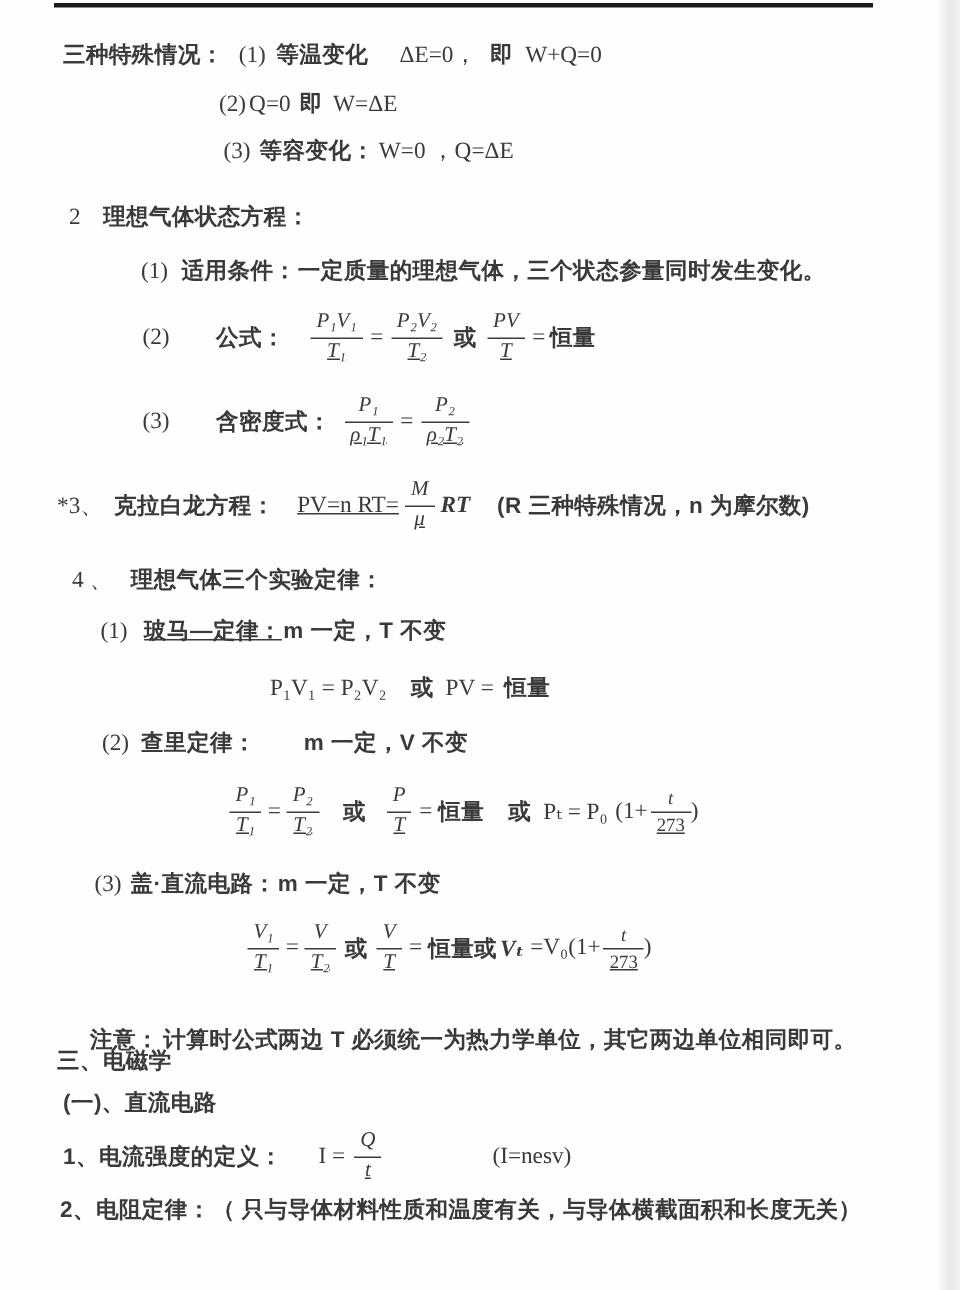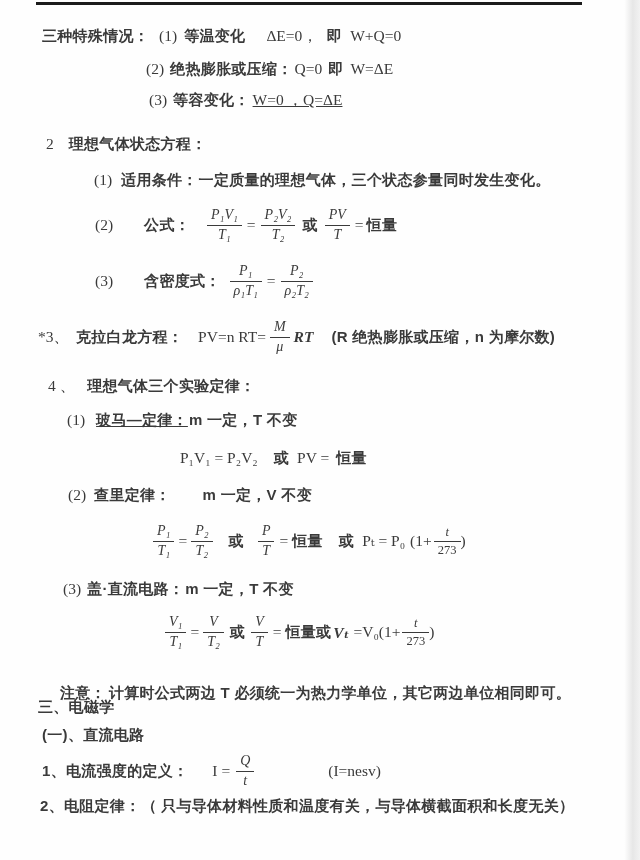--- a/index.html
+++ b/index.html
@@ -12,21 +12,21 @@
   .edge{position:absolute;top:0;right:0;width:16px;height:860px;
     background:linear-gradient(to right,#ffffff 0%,#e7e7e7 55%,#f2f2f2 100%);}
   .row{position:absolute;display:flex;align-items:baseline;white-space:nowrap;}
   .frow{position:absolute;display:flex;align-items:center;white-space:nowrap;height:44px;}
   .cjk{font-family:"Liberation Sans","DejaVu Sans",sans-serif;font-weight:600;font-size:15px;letter-spacing:0.3px;}
   .fm{font-family:"Liberation Serif","DejaVu Serif",serif;font-size:15.5px;font-weight:400;}
   .it{font-style:italic;font-weight:bold;}
   .fr{display:inline-block;text-align:center;font-style:italic;
       font-family:"Liberation Serif","DejaVu Serif",serif;font-size:14px;line-height:1.15;vertical-align:middle;}
   .fr .nu{display:block;padding:0 4px 1px;border-bottom:1.2px solid #3a3a3a;}
-  .fr .de{display:block;padding:1px 4px 0;}
+  .fr .de{display:block;padding:1px 4px 0;text-decoration:underline;}
   .fr.sm{font-size:12.5px;}
   .rm{font-style:normal;}
 </style>
 </head>
 <body>
 
 <div class="page">
   <div class="toprule"></div>
   <div class="edge"></div>
 
@@ -34,30 +34,29 @@
     <span class="cjk">三种特殊情况：</span>
     <span class="fm" style="margin-left:10px;">(1)</span>
     <span class="cjk" style="margin-left:7px;">等温变化</span>
     <span class="fm" style="margin-left:21px;">ΔE=0，</span>
     <span class="cjk" style="margin-left:9px;">即</span>
     <span class="fm" style="margin-left:8px;">W+Q=0</span>
   </div>
 
   <div class="row" style="top:60px;left:146px;">
     <span class="fm">(2)</span>
-    <span class="cjk" style="margin-left:6px;">绝热膨胀或压缩：</span>
     <span class="fm" style="margin-left:2px;">Q=0</span>
     <span class="cjk" style="margin-left:6px;">即</span>
     <span class="fm" style="margin-left:7px;">W=ΔE</span>
   </div>
 
   <div class="row" style="top:90px;left:149px;">
     <span class="fm">(3)</span>
     <span class="cjk" style="margin-left:6px;">等容变化：</span>
-    <span class="fm" style="margin-left:3px;text-decoration:underline;">W=0 ，Q=ΔE</span>
+    <span class="fm" style="margin-left:3px;">W=0 ，Q=ΔE</span>
   </div>
 
   <div class="row" style="top:135px;left:46px;">
     <span class="fm">2</span>
     <span class="cjk" style="margin-left:15px;">理想气体状态方程：</span>
   </div>
 
   <div class="row" style="top:171px;left:94px;">
     <span class="fm">(1)</span>
     <span class="cjk" style="margin-left:9px;">适用条件：</span>
@@ -95,27 +94,27 @@
     <span class="fm" style="margin-left:5px;">=</span>
     <span class="fr" style="margin-left:5px;">
       <span class="nu">P₂</span>
       <span class="de">ρ₂T₂</span>
     </span>
   </div>
 
   <div class="frow" style="top:315px;left:38px;">
     <span class="fm">*3、</span>
     <span class="cjk" style="margin-left:7px;">克拉白龙方程：</span>
-    <span class="fm" style="margin-left:15px;">PV=n RT=</span>
+    <span class="fm" style="margin-left:15px;text-decoration:underline;">PV=n RT=</span>
     <span class="fr" style="margin-left:4px;">
       <span class="nu">M</span>
       <span class="de">μ</span>
     </span>
     <span class="fm it" style="margin-left:4px;">RT</span>
-    <span class="cjk" style="margin-left:18px;">(R 绝热膨胀或压缩，n 为摩尔数)</span>
+    <span class="cjk" style="margin-left:18px;">(R 三种特殊情况，n 为摩尔数)</span>
   </div>
 
   <div class="row" style="top:376px;left:48px;">
     <span class="fm">4 、</span>
     <span class="cjk" style="margin-left:12px;">理想气体三个实验定律：</span>
   </div>
 
   <div class="row" style="top:411px;left:67px;">
     <span class="fm">(1)</span>
     <span class="cjk" style="margin-left:11px;text-decoration:underline;">玻马—定律：</span>

